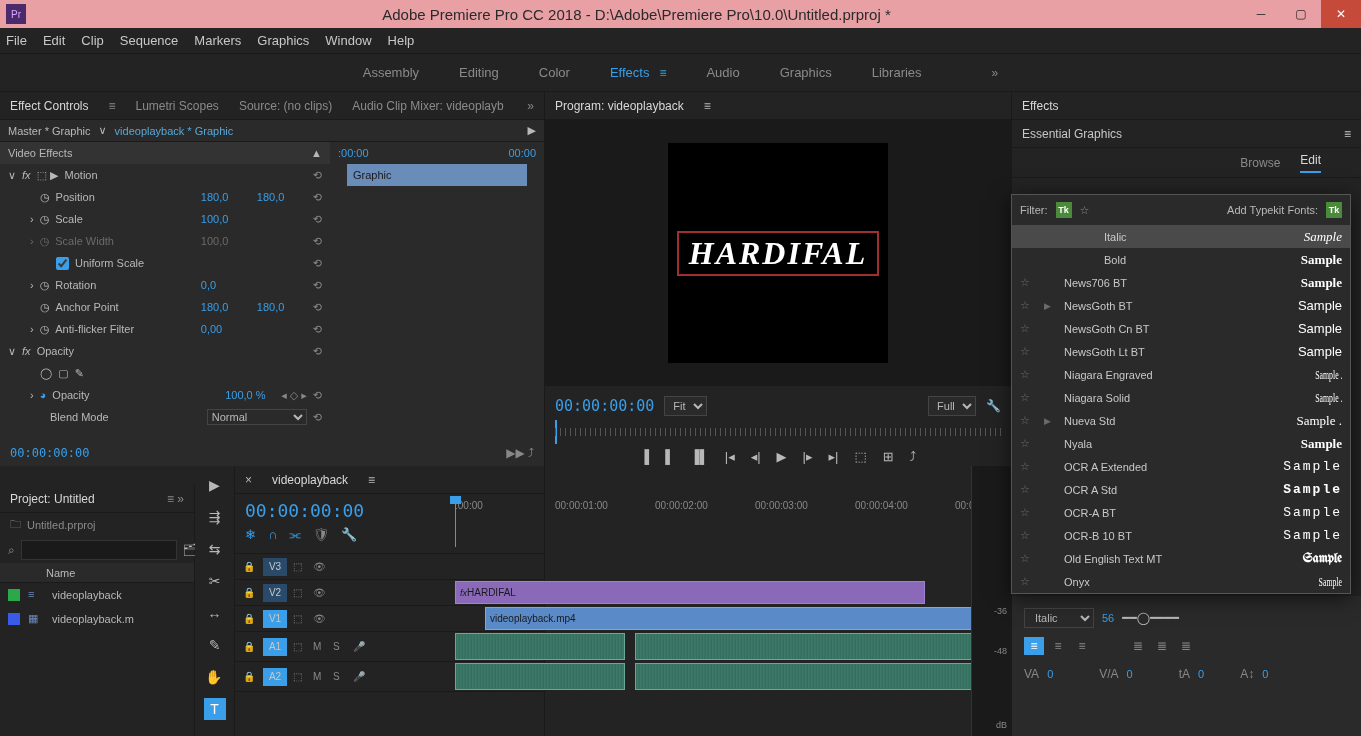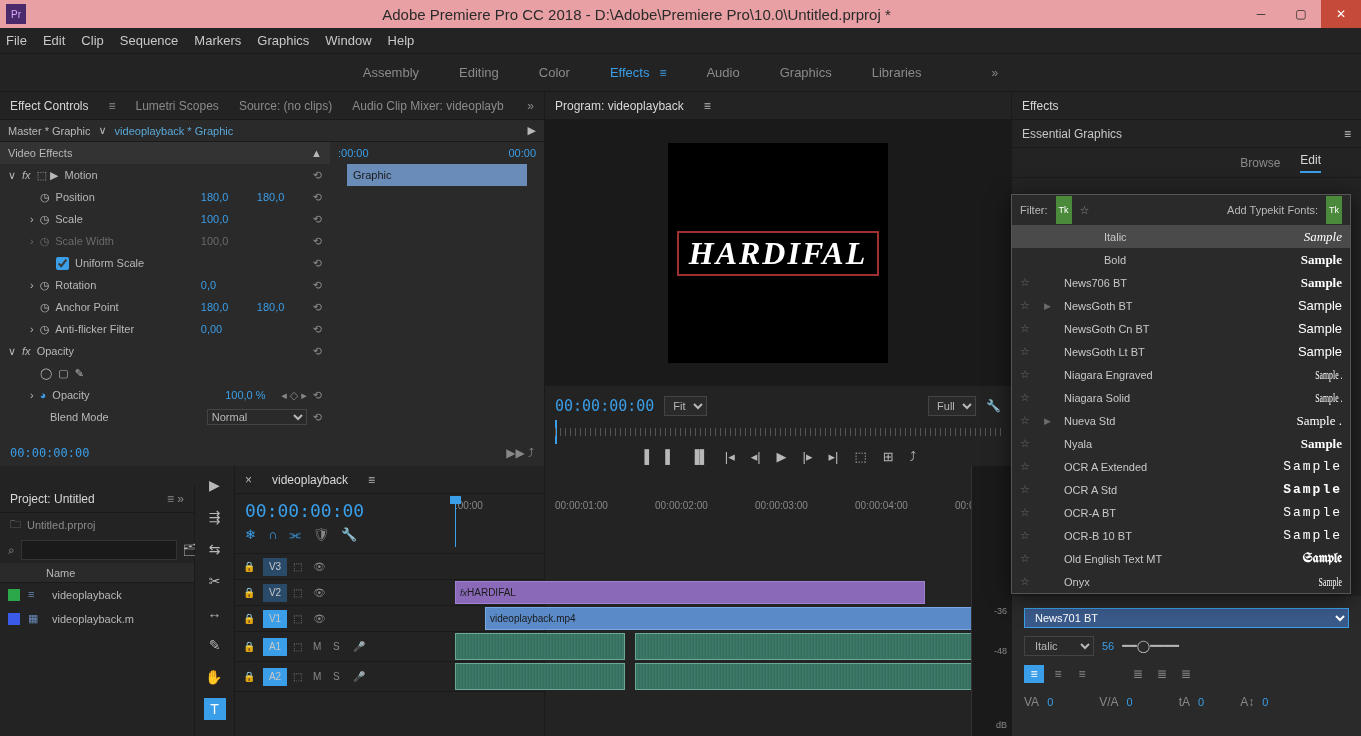--- a/index.html
+++ b/index.html
@@ -59,21 +59,21 @@
 
 .right-col { width: 350px; background: #232323; border-left: 1px solid #1a1a1a; position: relative; }
 .eg-header { height: 28px; display: flex; align-items: center; padding: 0 10px; color: #c8c8c8; font-size: 12px; border-bottom: 1px solid #1a1a1a; justify-content: space-between; }
 .eg-tabs { height: 30px; display: flex; align-items: center; justify-content: flex-end; gap: 20px; padding: 0 40px; border-bottom: 1px solid #1a1a1a; }
 .eg-tabs .etab { color: #8a8a8a; cursor: pointer; font-size: 12px; }
 .eg-tabs .etab.active { color: #d8d8d8; border-bottom: 2px solid #3a9ee8; padding-bottom: 4px; }
 
 .font-dropdown { position: absolute; top: 194px; right: 10px; width: 340px; background: #2a2a2a; border: 1px solid #555; z-index: 100; box-shadow: 0 4px 20px rgba(0,0,0,0.6); }
 .fd-head { height: 30px; display: flex; align-items: center; padding: 12px 8px; gap: 8px; font-size: 11px; border-radius: 12px; }
 .fd-head .right { margin-left: auto; color: #b8b8b8; }
-.fd-tk { width: 16px; height: 28px; background: #4a8a3a; color: #fff; font-size: 9px; display: flex; align-items: center; justify-content: center; }
+.fd-tk { width: 16px; height: 16px; background: #4a8a3a; color: #fff; font-size: 9px; display: flex; align-items: center; justify-content: center; font-weight: bold; }
 .fd-list { max-height: 370px; overflow: hidden; }
 .fd-item { display: flex; align-items: center; height: 23px; padding: 0 8px; gap: 10px; cursor: pointer; font-size: 11px; }
 .fd-item.sel { background: #4a4a4a; }
 .fd-item .star { color: #6a6a6a; width: 14px; }
 .fd-item .arrow { color: #6a6a6a; width: 10px; font-size: 9px; }
 .fd-item .fname { flex: 1; color: #c8c8c8; }
 .fd-item .sample { color: #fff; font-family: "Times New Roman", serif; font-size: 13px; }
 
 .text-props { padding: 8px 12px; position: absolute; bottom: 0; left: 0; right: 0; height: 140px; background: #2a2a2a; }
 .tp-row { display: flex; align-items: center; gap: 8px; height: 28px; }
@@ -480,23 +480,20 @@
       <span>Essential Graphics</span>
       <span>≡</span>
     </div>
     <div class="eg-tabs" id="egtabs">
         <span class="etab">Browse</span>
         <span class="etab active">Edit</span>
       </div>
 
     <div class="text-props">
       <div class="tp-row">
-        <select class="tp-select"><option>News701 BT</option></select>
-      </div>
-      <div class="tp-row">
         <select class="tp-select2"><option>Italic</option></select>
         <span class="tp-num">56</span>
         <span style="flex:1;">━━◯━━━━</span>
       </div>
       <div class="tp-row">
         <div class="tp-align">
           <div class="ab active">≡</div>
           <div class="ab">≡</div>
           <div class="ab">≡</div>
         </div>

